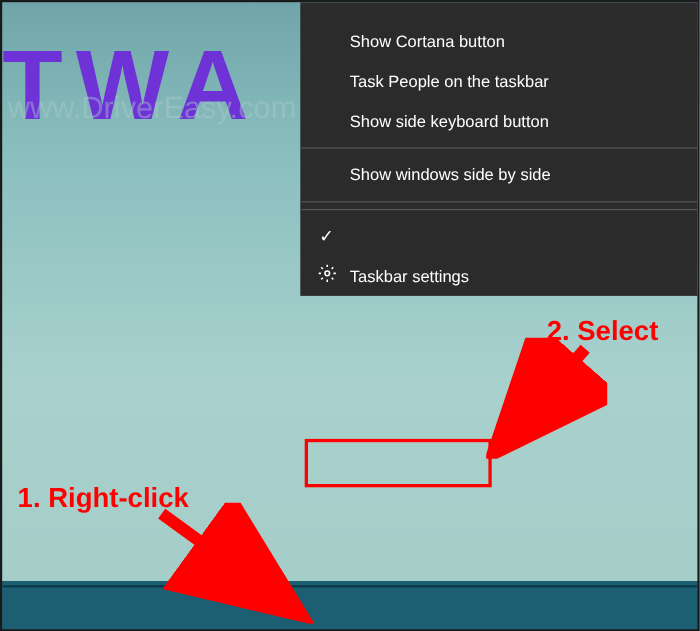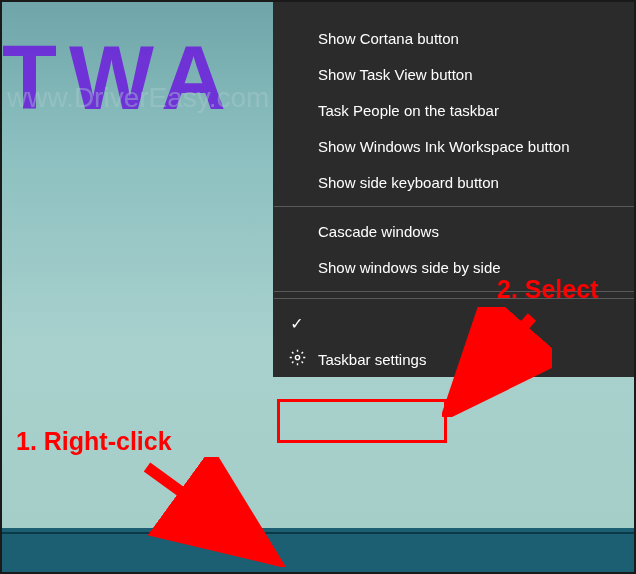--- a/index.html
+++ b/index.html
@@ -59,51 +59,43 @@
       width: 170px; height: 44px;
       border: 3px solid #ff0000;
       pointer-events: none;
     }
     .annotation {
       position: absolute;
       color: #ff0000;
       font-weight: 700;
       font-size: 25px;
       font-family: Arial, sans-serif;
+      margin-top: 12px;
     }
     .arrow { position: absolute; pointer-events: none; }
   </style>
 </head>
 <body>
 
 <div class="wallpaper-text">TWA</div>
 <div class="watermark">www.DriverEasy.com</div>
 <div class="taskbar-strip"></div>
 
 <div class="context-menu">
   <div style="height:18px"></div>
   <div class="menu-item">
       <span>Show Cortana button</span>
     </div>
   <div class="menu-item">
-      <span>Show Task View button</span>
-    </div>
-  <div class="menu-item">
       <span>Task People on the taskbar</span>
-    </div>
-  <div class="menu-item">
-      <span>Show Windows Ink Workspace button</span>
     </div>
   <div class="menu-item">
       <span>Show side keyboard button</span>
     </div>
   <div class="separator"></div>
-  <div class="menu-item">
-      <span>Cascade windows</span>
-    </div>
   <div class="menu-item">
       <span>Show windows side by side</span>
     </div>
   <div class="separator"></div>
   <div class="separator"></div>
   <div class="menu-item">
     <span class="menu-icon">✓</span>
   </div>
   <div class="menu-item">
     <span class="menu-icon">

